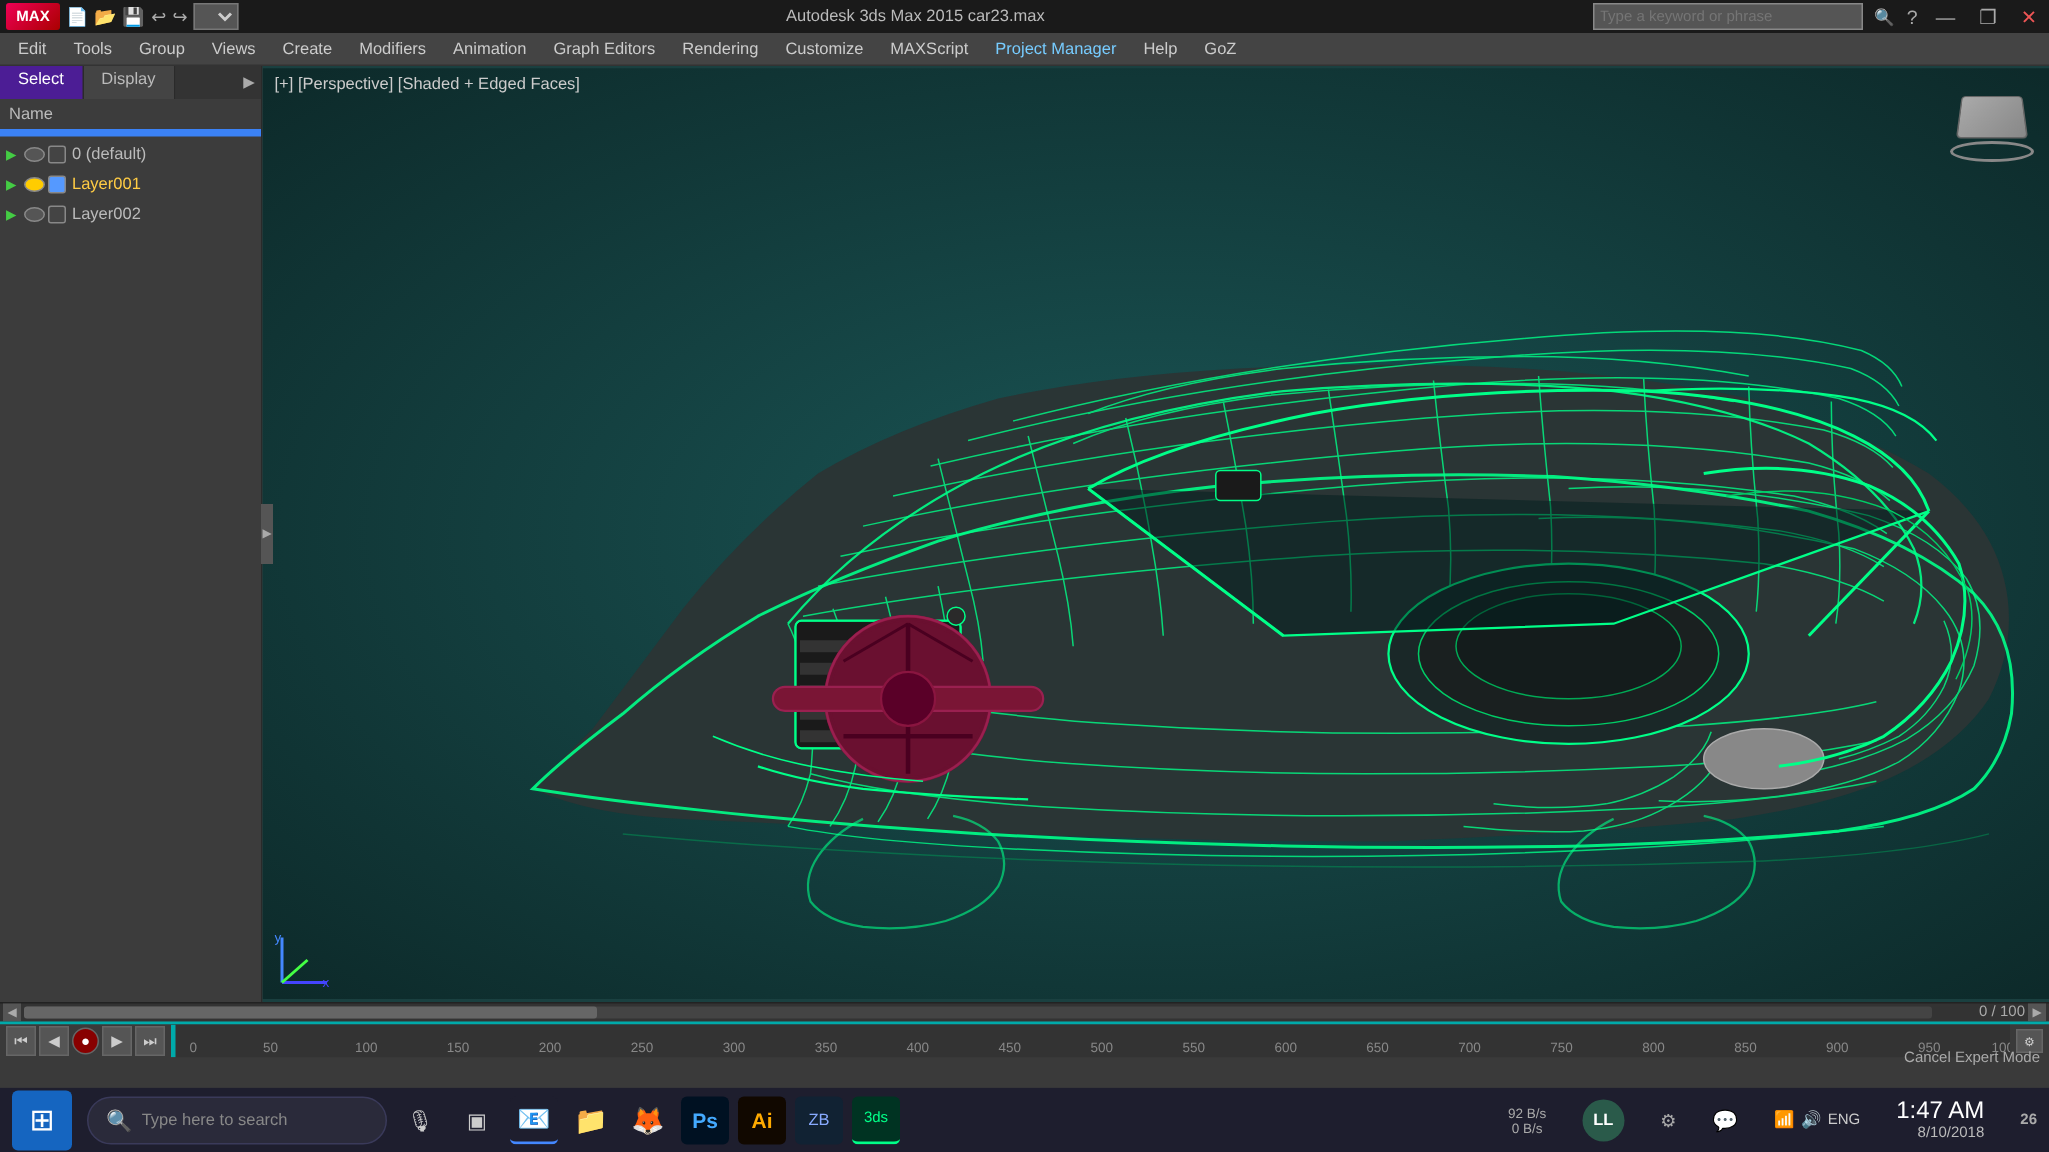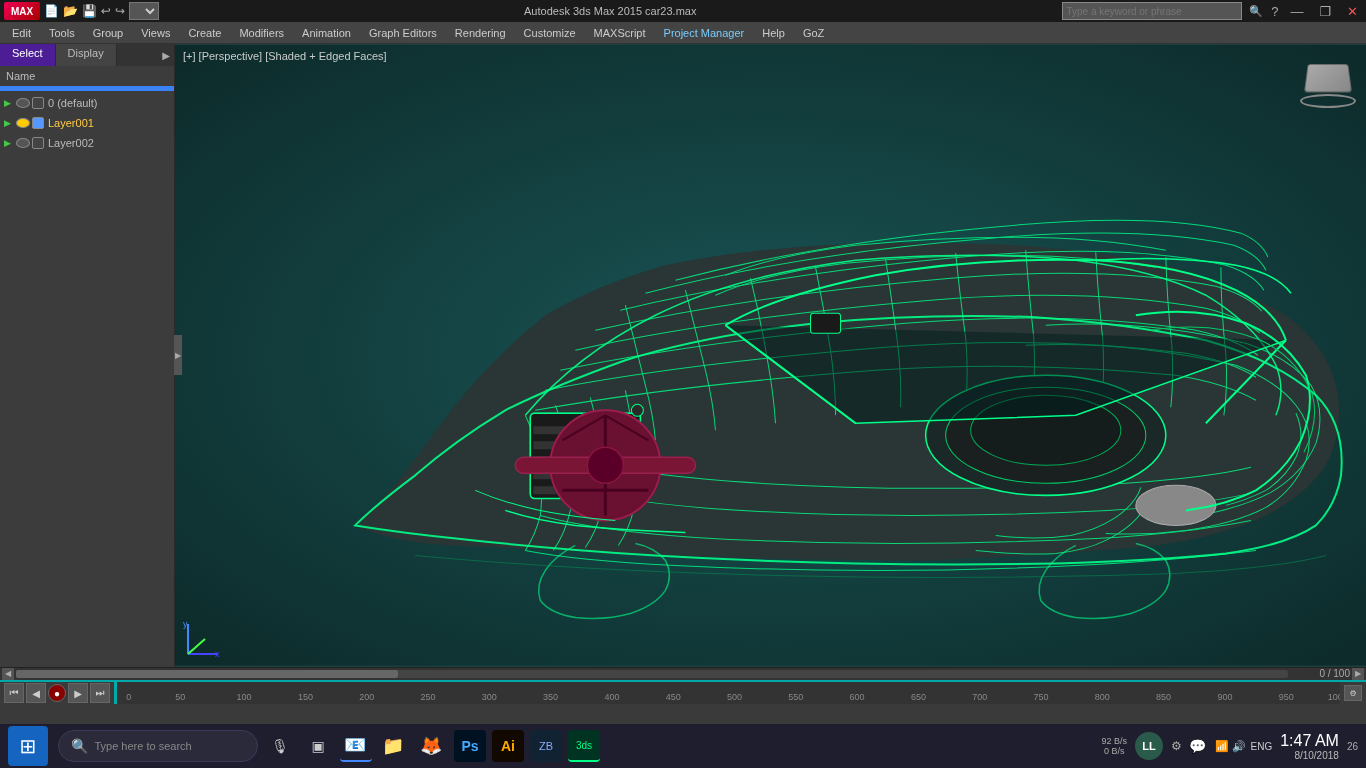--- a/index.html
+++ b/index.html
@@ -252,21 +252,21 @@
       align-items: center;
       padding: 0 12px;
       gap: 6px;
       color: #aaa;
       font-size: 11px;
     }
     #taskbar-right {
       margin-left: auto;
       display: flex;
       align-items: center;
-      gap: 8px;
+      gap: 24px;
     }
     .sys-tray-item { font-size: 10px; color: #ccc; cursor: pointer; }
     #clock { text-align: right; }
     .clock-time { font-size: 16px; color: #fff; }
     .clock-date { font-size: 10px; color: #bbb; }
 
     #top-area {
       display: flex;
       flex-direction: column;
       height: calc(768px - 44px);
@@ -590,20 +590,24 @@
         <div class="ruler-mark" style="left:85%;">850</div>
         <div class="ruler-mark" style="left:90%;">900</div>
         <div class="ruler-mark" style="left:95%;">950</div>
         <div class="ruler-mark" style="left:99%;">1000</div>
       </div>
 
       <div style="display:flex;align-items:center;padding:0 4px;gap:3px;background:#3a3a3a;">
         <div class="tl-btn">⚙</div>
       </div>
     </div>
+    <div style="height:22px;background:#3a3a3a;display:flex;align-items:center;padding:0 4px;position:relative;">
+      <span style="font-size:10px;color:#aaa;"></span>
+      <span id="expert-mode-btn" style="position:absolute;right:6px;font-size:10px;color:#aaa;cursor:pointer;">Cancel Expert Mode</span>
+    </div>
   </div>
 
   <div id="taskbar">
     <div id="taskbar-start">
       <span>⊞</span>
     </div>
     <div id="taskbar-search">
       <span style="font-size:14px;">🔍</span>
       <span style="color:#888;">Type here to search</span>
     </div>
@@ -630,16 +634,16 @@
 
       <div style="display:flex;align-items:center;gap:4px;">
         <span style="font-size:11px;color:#aaa;">📶</span>
         <span style="font-size:11px;color:#aaa;">🔊</span>
         <span class="sys-tray-item">ENG</span>
       </div>
       <div id="clock">
         <div class="clock-time">1:47 AM</div>
         <div class="clock-date">8/10/2018</div>
       </div>
-      <div style="font-size:10px;color:#aaa;font-weight:normal;">26</div>
+      <div style="font-size:10px;color:#aaa;font-weight:bold;">26</div>
     </div>
   </div>
 </div>
 
 </body></html>

